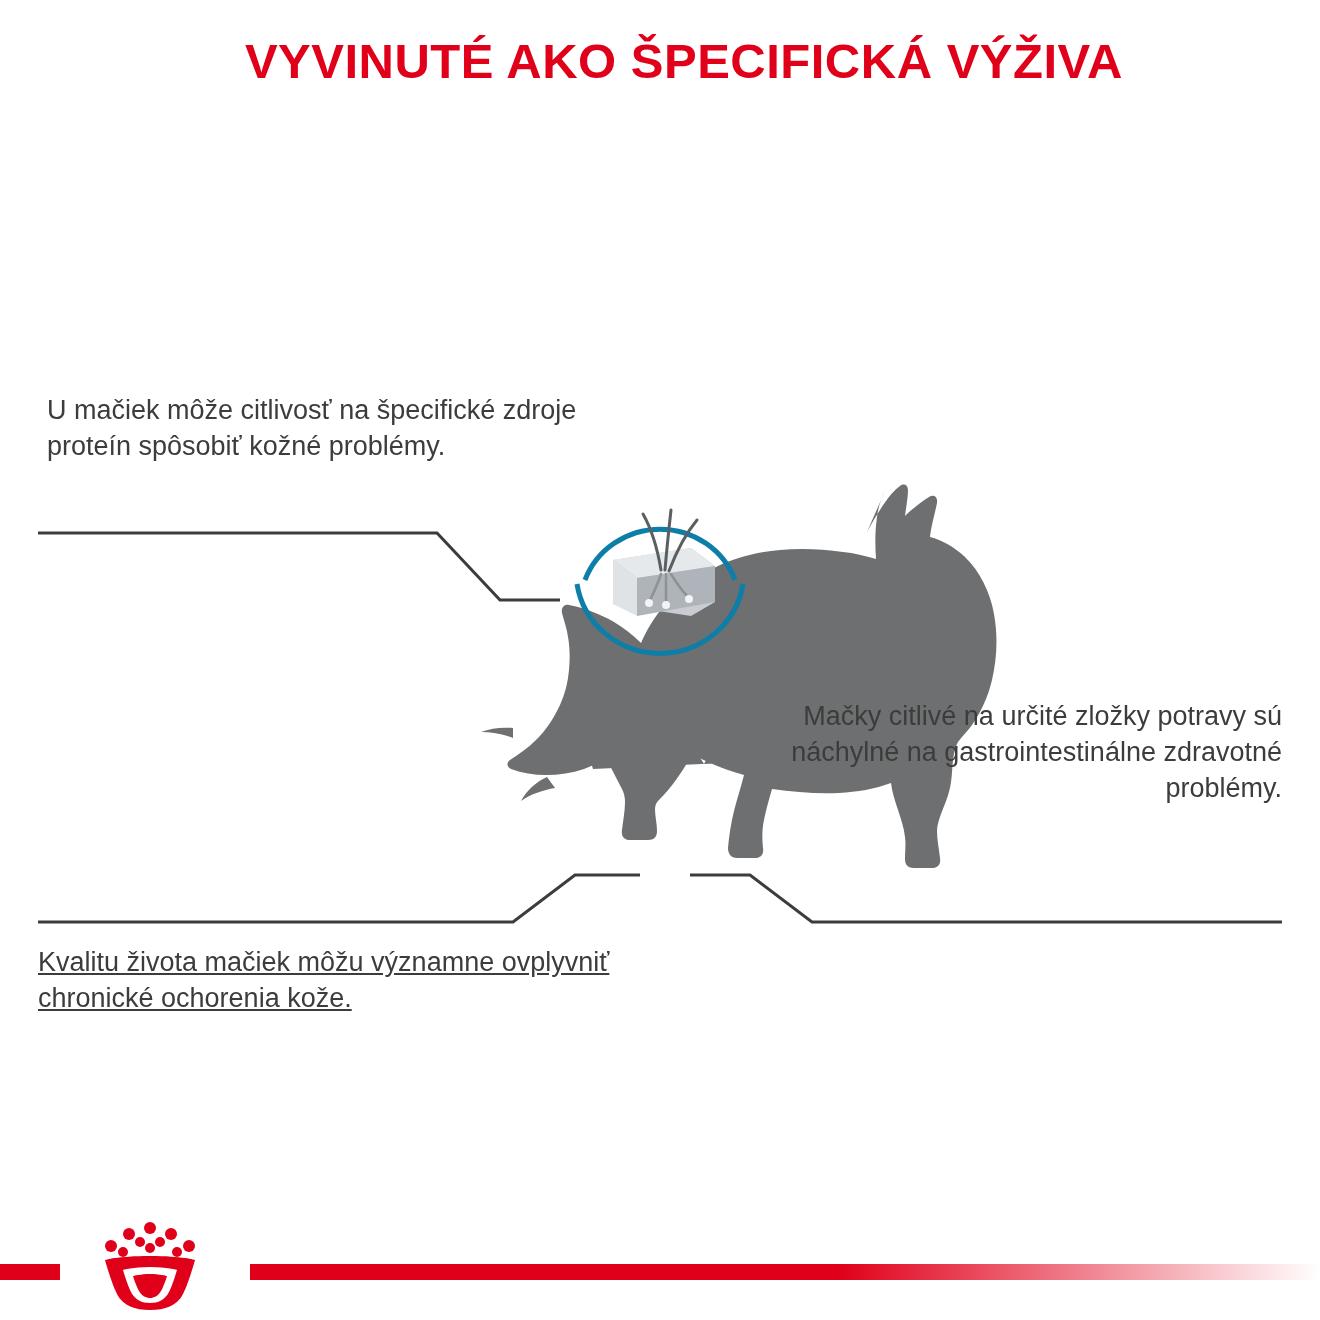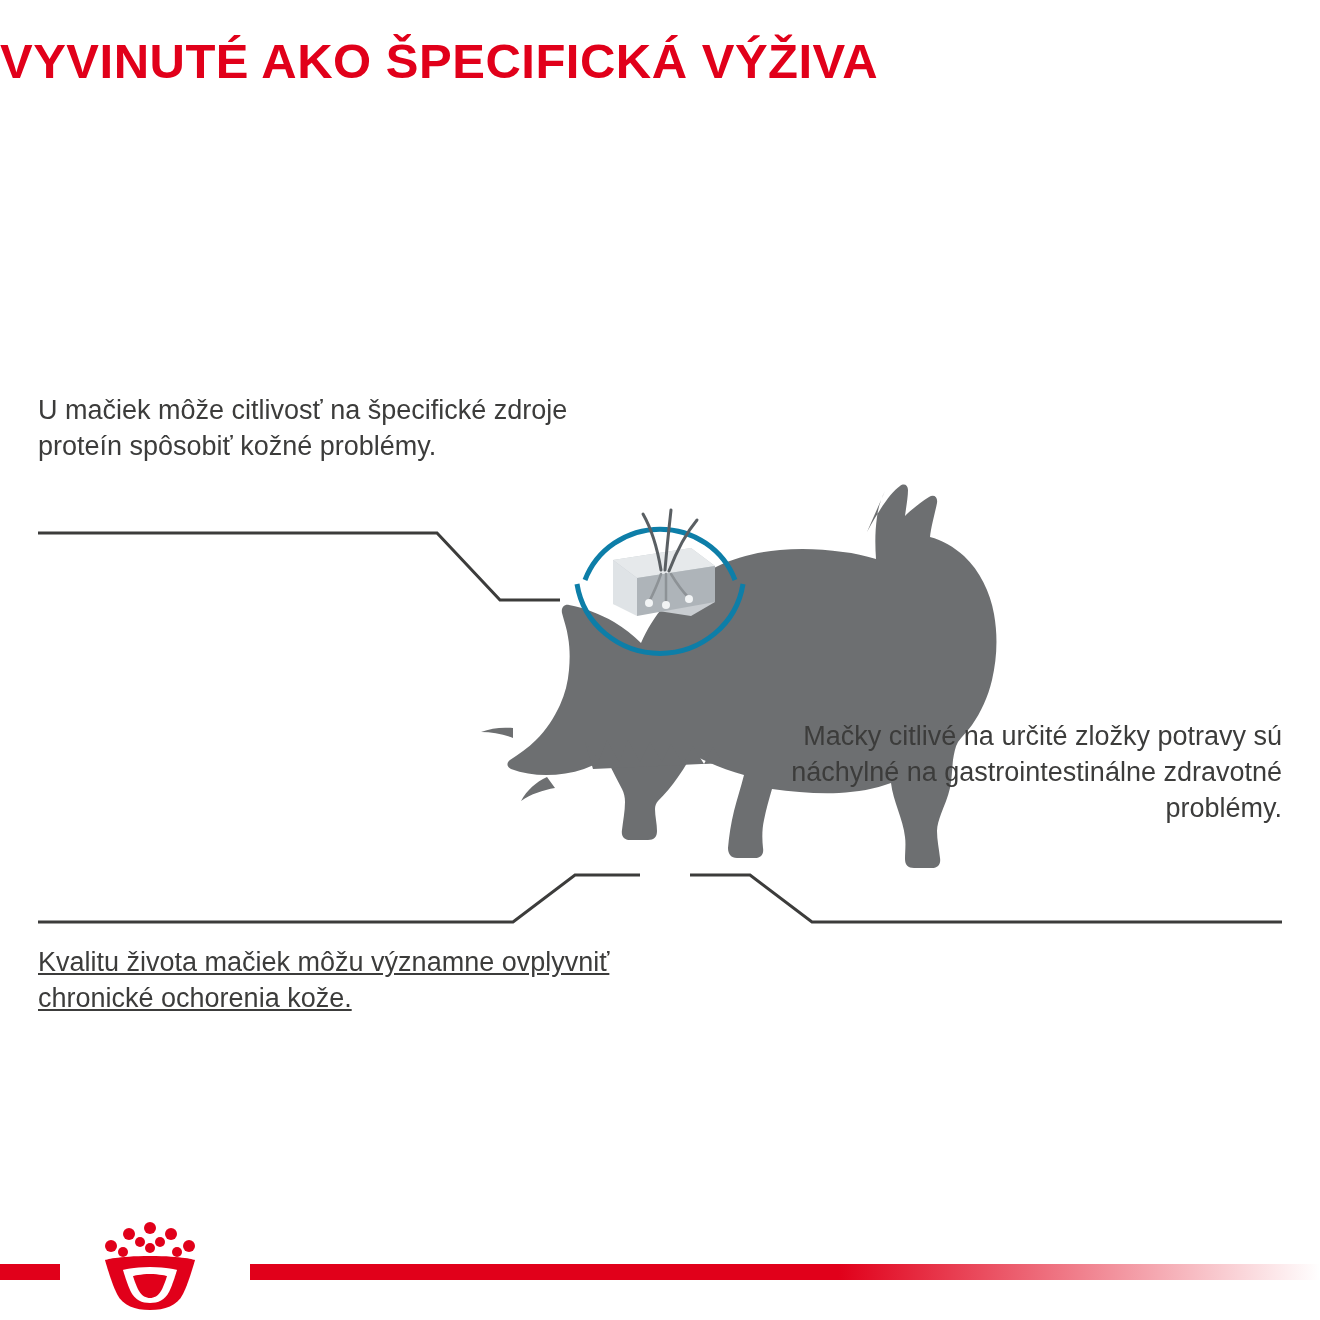--- a/index.html
+++ b/index.html
@@ -14,21 +14,21 @@
     position: relative;
     overflow: hidden;
   }
 
   
   .title {
     position: absolute;
     top: 34px;
     left: 0;
     width: 1123px;
-    text-align: left;
+    text-align: right;
     color: #e1001a;
     font-size: 49px;
     font-weight: bold;
     line-height: 1.12;
     letter-spacing: 0.5px;
   }
 
   
   .cat-wrap {
     position: absolute;
@@ -40,31 +40,30 @@
   .cat-wrap svg { display: block; }
 
   
   .callout {
     position: absolute;
     color: #3c3c3b;
     font-size: 27px;
     line-height: 1.34;
   }
   .callout-tl {
-    left: 38px;
+    left: 47px;
     top: 392px;
     width: 620px;
     text-align: left;
   }
   .callout-r {
     right: 38px;
     top: 698px;
     width: 520px;
     text-align: right;
-    margin-top: 20px;
   }
   .callout-bl {
     left: 38px;
     top: 944px;
     width: 660px;
     text-align: left;
     text-decoration: underline;
   }
 
   

